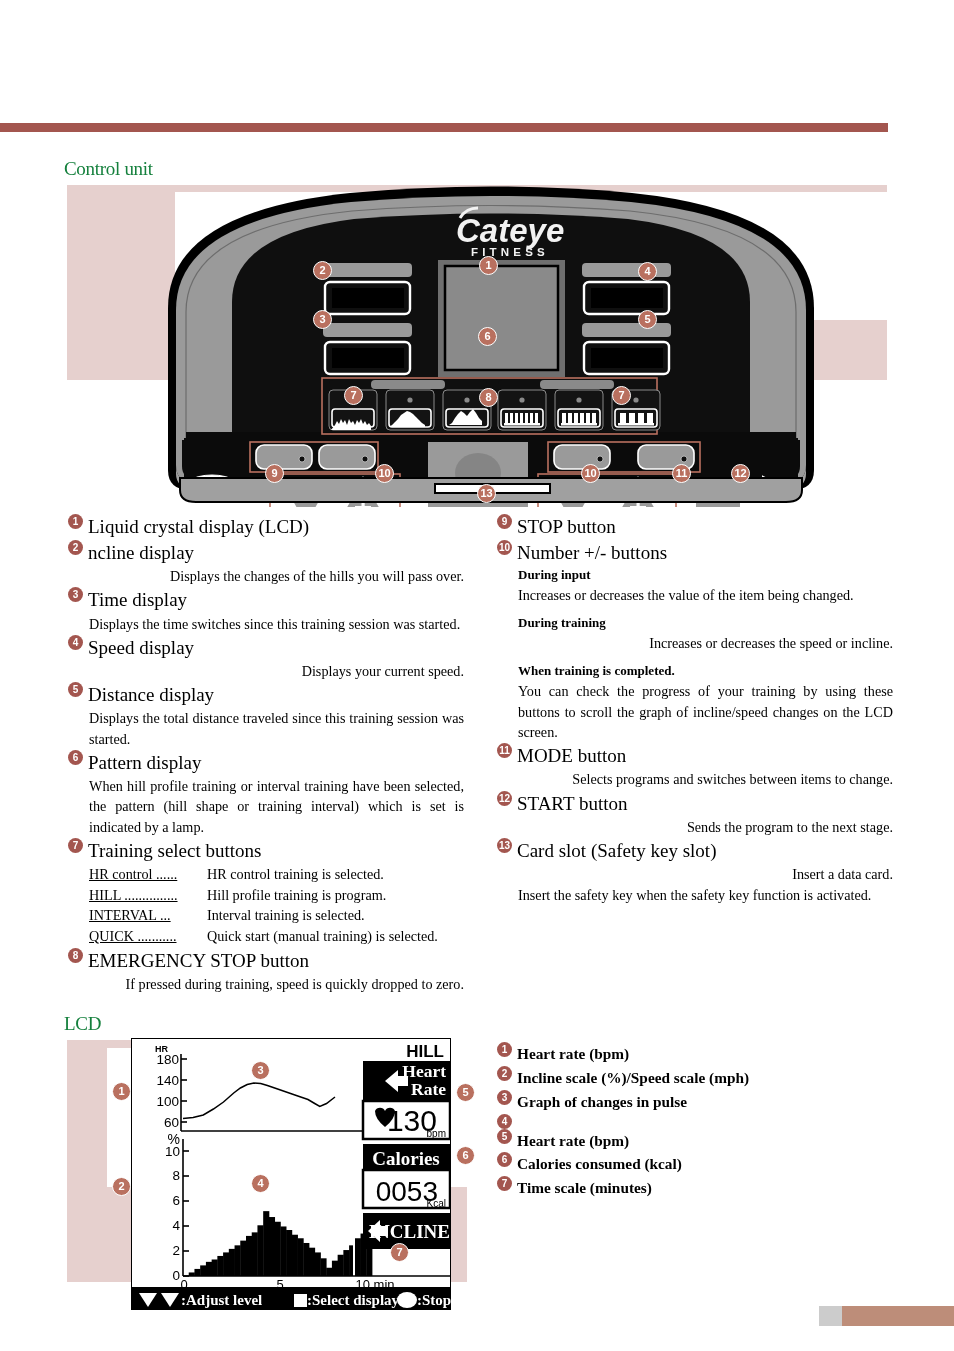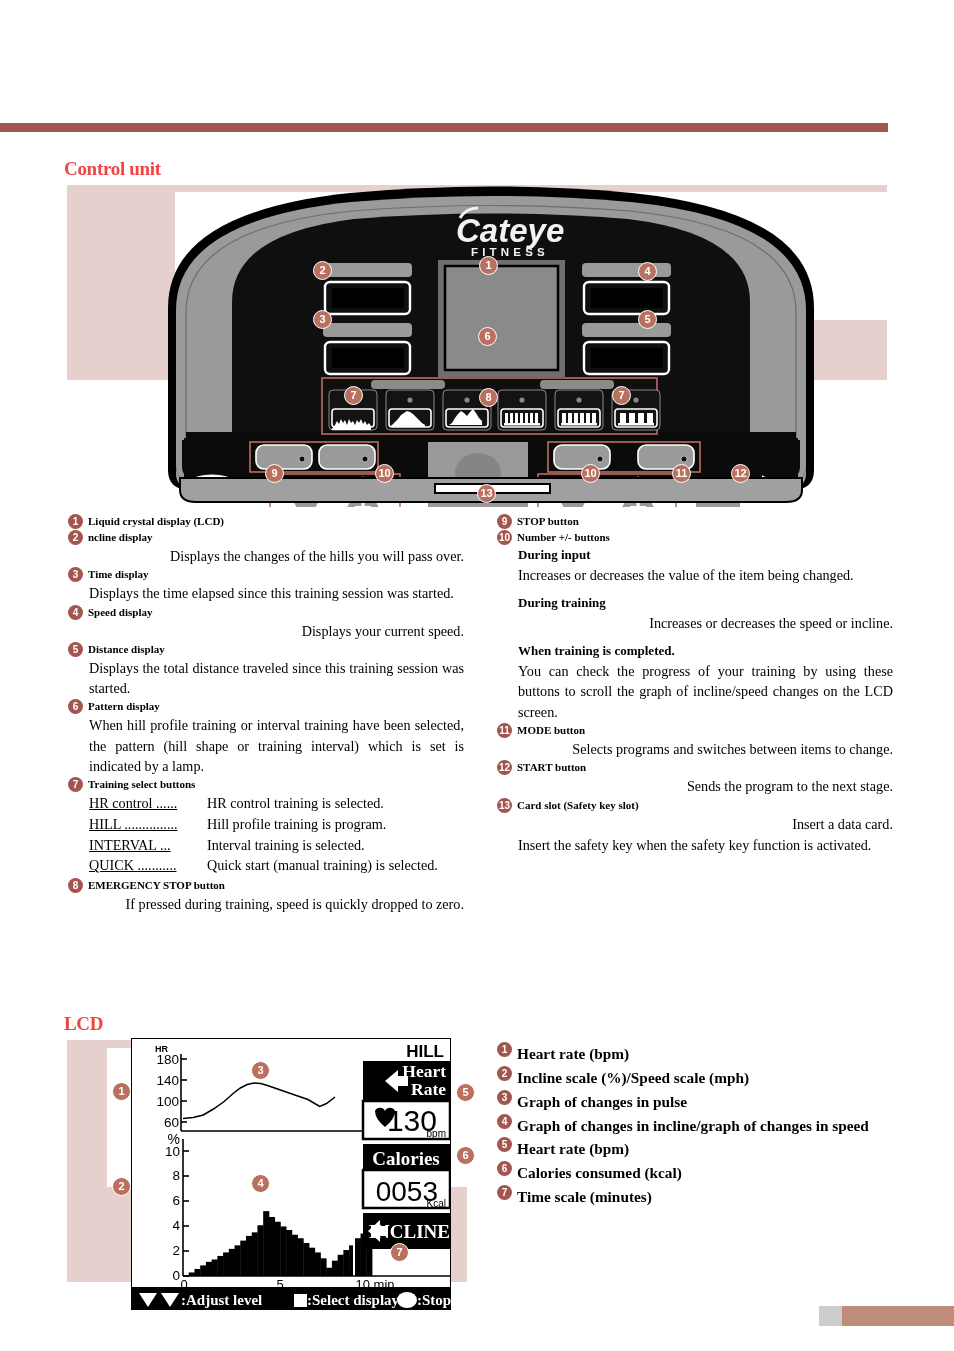--- a/index.html
+++ b/index.html
@@ -34,23 +34,23 @@
     position: absolute;
     left: 842px; top: 1306px;
     width: 112px; height: 20px;
     background: #bd8d79;
   }
 
   
   .sec-title {
     position: absolute;
     font-family: "Liberation Serif", serif;
-    font-weight: bold;
+    font-weight: normal;
     font-size: 19px;
-    color: #ef4444;
+    color: #15803d;
     letter-spacing: -0.3px;
     text-align: center;
   }
   #title-control { left: 64px; top: 158px; }
   #title-lcd { left: 64px; top: 1013px; }
 
   
   .pinkblk { position: absolute; background: #e6d0ce; }
   #pink-cu-left  { left: 67px;  top: 185px; width: 108px; height: 195px; }
   #pink-cu-bot   { left: 67px;  top: 320px; width: 820px; height: 60px; }
@@ -93,22 +93,22 @@
     font-family: "Liberation Serif", serif;
     font-size: 14.2px;
     color: #000;
     line-height: 1.45;
   }
   #col-left  { left: 68px;  top: 514px; }
   #col-right { left: 497px; top: 514px; }
 
   .entry { display: flex; align-items: flex-start; margin: 0 0 1px 0; }
   .entry .head {
-    font-weight: bold;
-    font-size: 11px;
+    font-weight: normal;
+    font-size: 19px;
     line-height: 1.32;
   }
   .body-txt {
     margin: 0 0 1px 21px;
     text-align: justify;
     line-height: 1.43;
   }
   .body-txt.nj { text-align: right; }
   .sub-head {
     margin: 0 0 0 21px;
@@ -354,21 +354,21 @@
   <div class="entry">
     <span class="bullet">2</span>
     <span class="head"> ncline display</span>
   </div>
   <p class="body-txt nj">Displays the changes of the hills you will pass over.</p>
 
   <div class="entry">
     <span class="bullet">3</span>
     <span class="head">Time display</span>
   </div>
-  <p class="body-txt">Displays the time elapsed since this training session was started.</p>
+  <p class="body-txt">Displays the time switches since this training session was started.</p>
 
   <div class="entry">
     <span class="bullet">4</span>
     <span class="head">Speed display</span>
   </div>
   <p class="body-txt nj">Displays your current speed.</p>
 
   <div class="entry">
     <span class="bullet">5</span>
     <span class="head">Distance display</span>
@@ -589,21 +589,20 @@
   <div class="entry">
     <span class="bullet">2</span>
     <span class="txt">Incline scale (%)/Speed scale (mph)</span>
   </div>
   <div class="entry">
     <span class="bullet">3</span>
     <span class="txt">Graph of changes in pulse</span>
   </div>
   <div class="entry">
     <span class="bullet">4</span>
-    <span class="txt">Graph of changes in incline/graph of changes in speed</span>
   </div>
   <div class="entry">
     <span class="bullet">5</span>
     <span class="txt">Heart rate (bpm)</span>
   </div>
   <div class="entry">
     <span class="bullet">6</span>
     <span class="txt">Calories consumed (kcal)</span>
   </div>
   <div class="entry">

